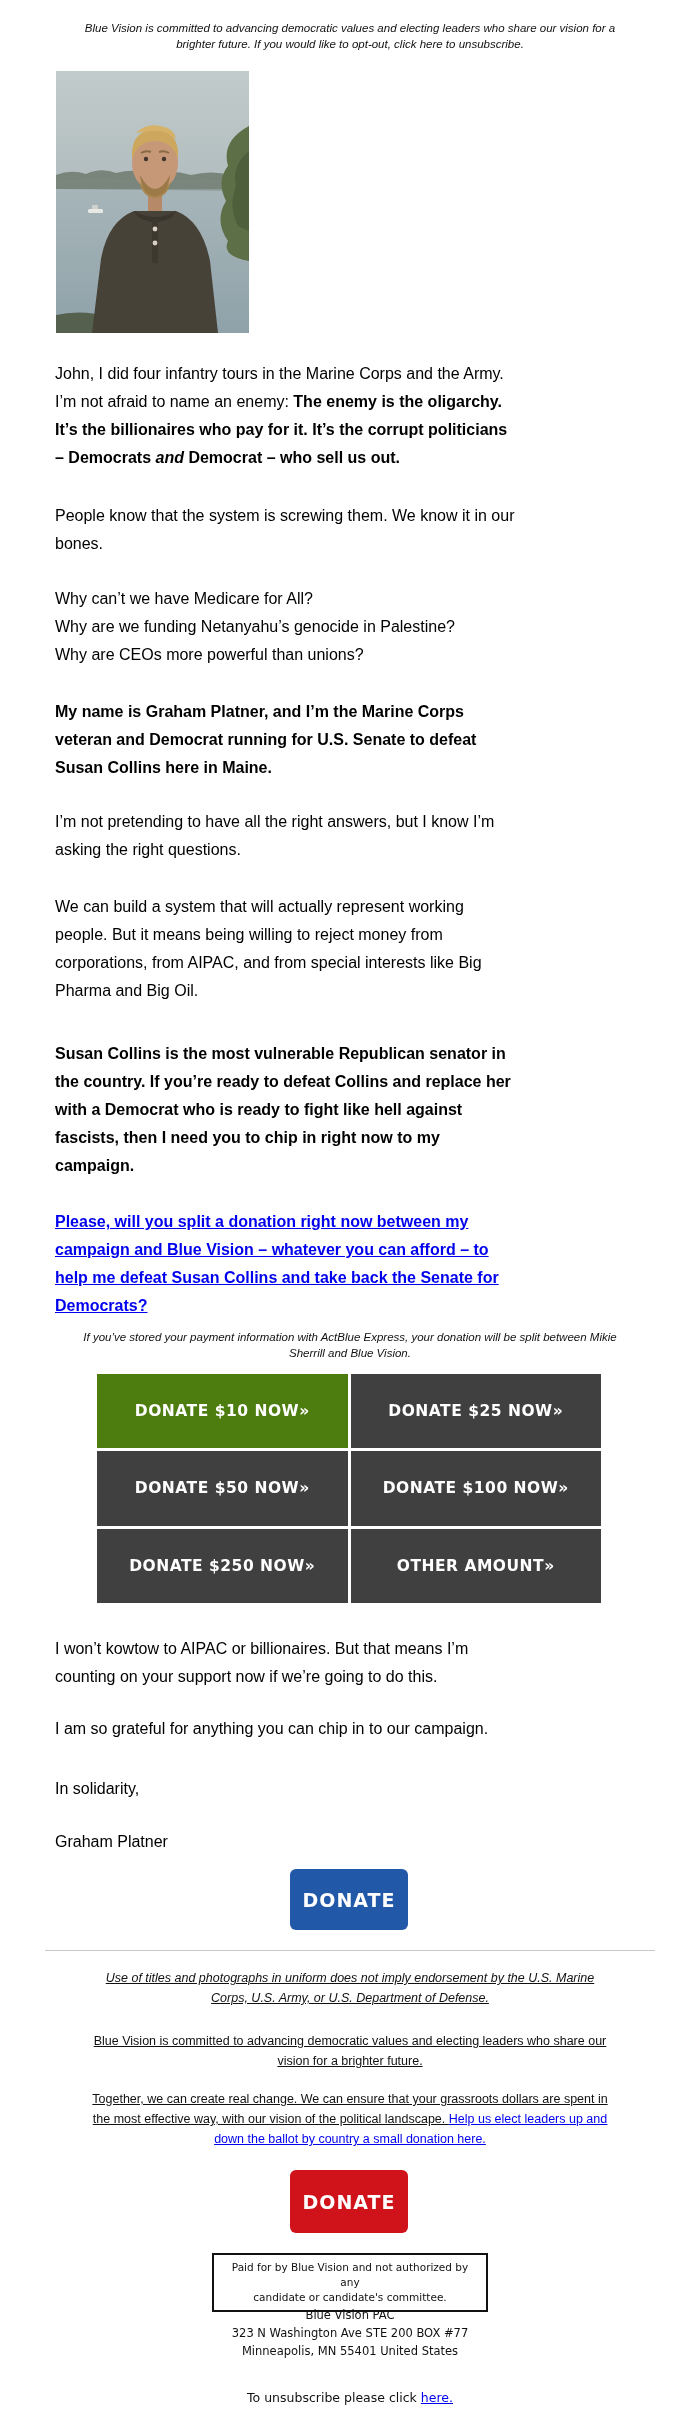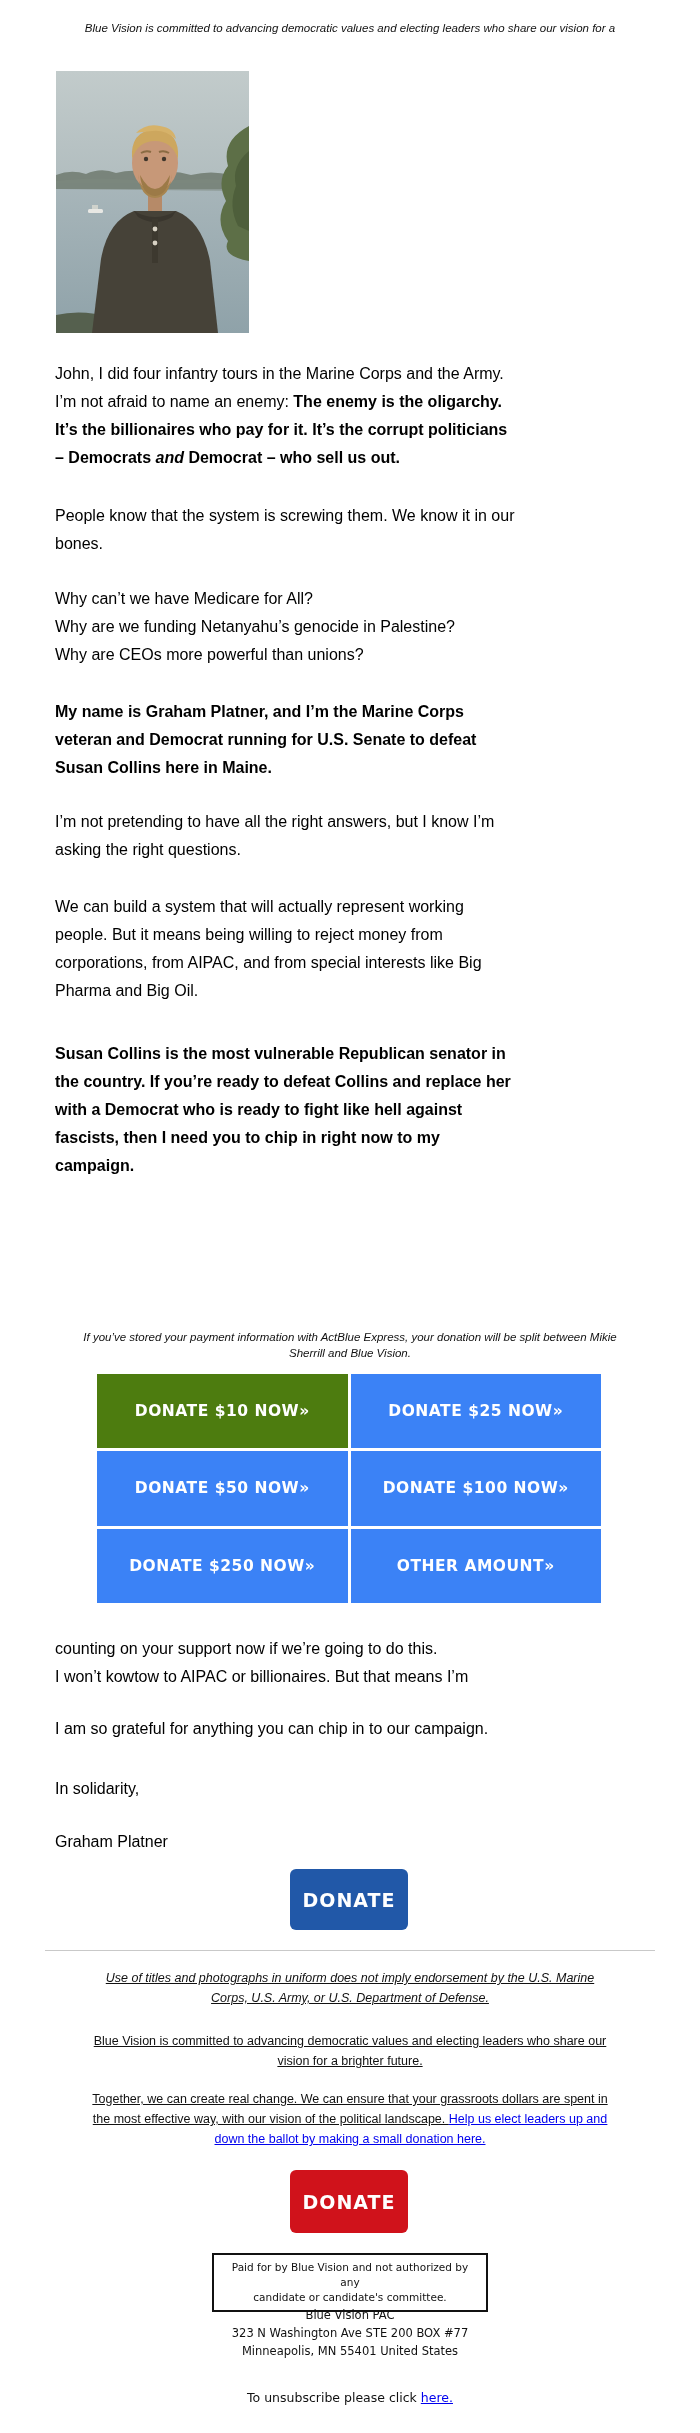--- a/index.html
+++ b/index.html
@@ -17,21 +17,21 @@
   .linkpara{color:#0000EE;font-weight:bold;text-decoration:underline;cursor:pointer;}
   .smallnote{left:50px;width:600px;text-align:center;font-style:italic;
              font-size:11.5px;line-height:15.5px;color:#111;}
   
   .grid{left:97px;top:1374px;width:504px;height:229px;display:grid;
         grid-template-columns:1fr 1fr;grid-template-rows:1fr 1fr 1fr;gap:3px;}
   .cell{display:flex;align-items:center;justify-content:center;cursor:pointer;
         color:#fff;font-family:"DejaVu Sans",sans-serif;font-weight:bold;
         font-size:15.5px;letter-spacing:.5px;white-space:nowrap;}
   .btn-red{background:#4d7c0f;}
-  .btn-blue{background:#3b82f6;}
+  .btn-blue{background:#404040;}
   
   .bigbtn{width:118px;display:flex;align-items:center;justify-content:center;
           color:#fff;font-family:"DejaVu Sans",sans-serif;font-weight:bold;
           font-size:19px;letter-spacing:1px;border-radius:6px;cursor:pointer;}
   
   .hr{left:45px;top:1950px;width:610px;height:0;border-top:1px solid #c9c9c9;}
   
   .fs{left:50px;width:600px;text-align:center;font-size:12.5px;line-height:20px;color:#111;}
   .fs div{white-space:nowrap;text-decoration:underline;}
   .flink{color:#0000EE;text-decoration:underline;cursor:pointer;}
@@ -43,20 +43,21 @@
   .unsub{left:50px;top:2390px;width:600px;text-align:center;
          font-family:"DejaVu Sans",sans-serif;font-size:12.5px;color:#111;}
 </style>
 </head>
 <body>
 
 <div id="page">
 
   <div class="abs hdr">
     <div>Blue Vision is committed to advancing democratic values and electing leaders who share our vision for a</div>
+    <div>brighter future. If you would like to opt-out, click here to unsubscribe.</div>
   </div>
 
   <div class="abs" style="left:56px;top:71px;width:193px;height:262px;">
     <svg width="193" height="262" viewBox="0 0 193 262">
       <defs>
         <linearGradient id="sky" x1="0" y1="0" x2="0" y2="1">
           <stop offset="0" stop-color="#c2cbcb"></stop>
             <stop offset="1" stop-color="#b0bcbe"></stop>
         </linearGradient>
         <linearGradient id="water" x1="0" y1="0" x2="0" y2="1">
@@ -133,38 +134,44 @@
   </div>
 
   <div class="abs bp b" style="top:1040px;">
     <div>Susan Collins is the most vulnerable Republican senator in</div>
     <div>the country. If you’re ready to defeat Collins and replace her</div>
     <div>with a Democrat who is ready to fight like hell against</div>
     <div>fascists, then I need you to chip in right now to my</div>
     <div>campaign.</div>
   </div>
 
+  <div class="abs bp linkpara" style="top:1208px;">
+    <div>Please, will you split a donation right now between my</div>
+    <div>campaign and Blue Vision – whatever you can afford – to</div>
+    <div>help me defeat Susan Collins and take back the Senate for</div>
+    <div>Democrats?</div>
+  </div>
 
   <div class="abs smallnote" style="top:1330px;">
     <div>If you’ve stored your payment information with ActBlue Express, your donation will be split between Mikie</div>
     <div>Sherrill and Blue Vision.</div>
   </div>
 
   <div class="abs grid">
     <div class="cell btn-red">DONATE $10 NOW»</div>
     <div class="cell btn-blue">DONATE $25 NOW»</div>
     <div class="cell btn-blue">DONATE $50 NOW»</div>
     <div class="cell btn-blue">DONATE $100 NOW»</div>
     <div class="cell btn-blue">DONATE $250 NOW»</div>
     <div class="cell btn-blue">OTHER AMOUNT»</div>
   </div>
 
   <div class="abs bp" style="top:1635px;">
+    <div>I won’t kowtow to AIPAC or billionaires. But that means I’m</div>
     <div>counting on your support now if we’re going to do this.</div>
-    <div>I won’t kowtow to AIPAC or billionaires. But that means I’m</div>
   </div>
 
   <div class="abs bp" style="top:1715px;">I am so grateful for anything you can chip in to our campaign.</div>
 
   <div class="abs bp" style="top:1775px;">In solidarity,</div>
   <div class="abs bp" style="top:1828px;">Graham Platner</div>
 
   <div class="abs bigbtn btn-blue" style="left:290px;top:1869px;height:61px;background:#2158A8;">DONATE</div>
 
   <div class="abs hr"></div>
@@ -175,21 +182,21 @@
   </div>
 
   <div class="abs fs" style="top:2031px;">
     <div>Blue Vision is committed to advancing democratic values and electing leaders who share our</div>
     <div>vision for a brighter future.</div>
   </div>
 
   <div class="abs fs" style="top:2089px;">
     <div>Together, we can create real change. We can ensure that your grassroots dollars are spent in</div>
     <div><span>the most effective way, with our vision of the political landscape. </span><span class="flink">Help us elect leaders up and</span></div>
-    <div class="flink">down the ballot by making a small donation here.</div>
+    <div class="flink">down the ballot by country a small donation here.</div>
   </div>
 
   <div class="abs bigbtn" style="left:290px;top:2170px;height:63px;background:#D0121B;">DONATE</div>
 
   <div class="abs paidbox">
     <div>Paid for by Blue Vision and not authorized by any</div>
     <div>candidate or candidate's committee.</div>
   </div>
 
   <div class="abs addr">

